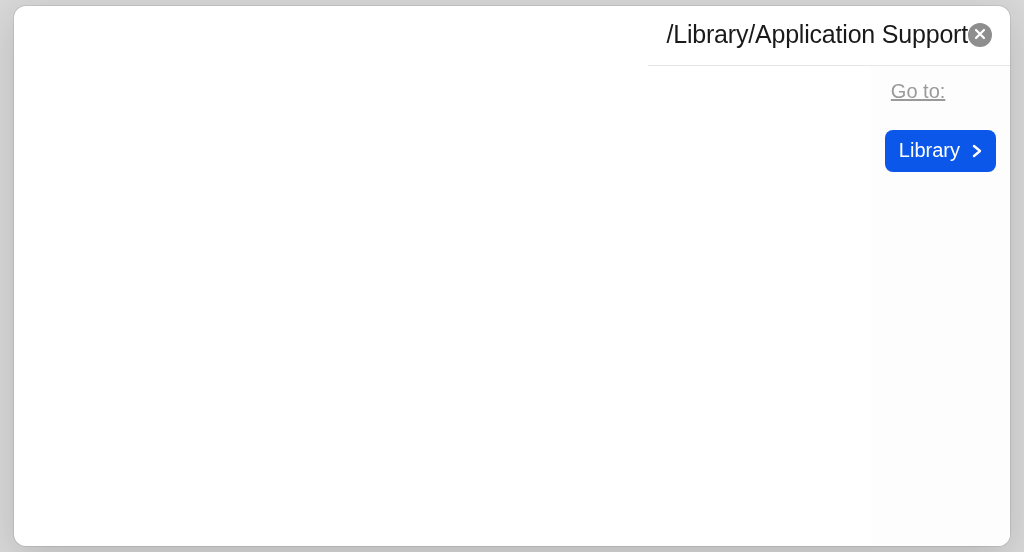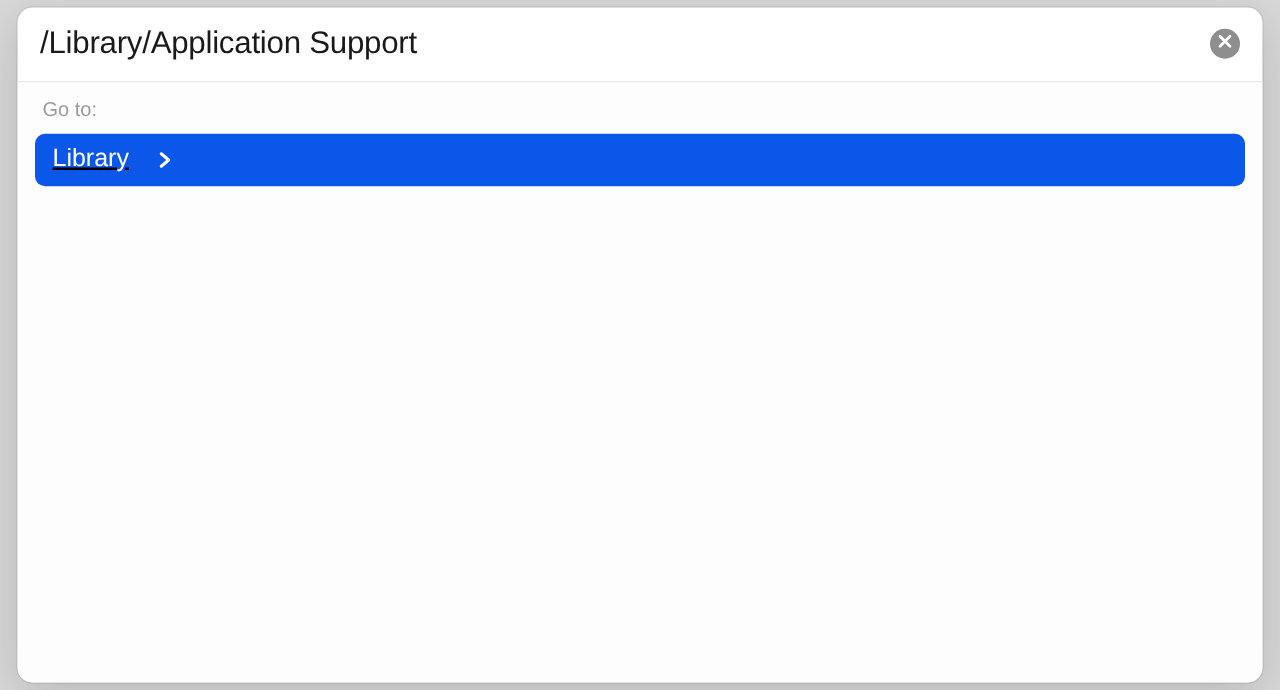--- a/index.html
+++ b/index.html
@@ -22,20 +22,21 @@
       top: 6px;
       left: 14px;
       right: 14px;
       bottom: 6px;
       background: #ffffff;
       border-radius: 12px;
       box-shadow: 0 0 0 1px rgba(0,0,0,0.08), 0 10px 40px rgba(0,0,0,0.15);
       display: flex;
       flex-direction: column;
       overflow: hidden;
+      align-items: flex-end;
     }
     
     .header {
       display: flex;
       align-items: center;
       padding: 14px 18px 16px 18px;
       border-bottom: 1px solid #e5e5e5;
     }
     
     .path-input {
@@ -63,36 +64,36 @@
       height: 12px;
     }
     
     .body {
       flex: 1;
       padding: 14px 14px 14px 14px;
       background: #fdfdfd;
     }
     
     .go-to-label {
-      font-size: 16px;
+      font-size: 20px;
       color: #9a9a9a;
       font-weight: 400;
       padding-left: 6px;
-      padding-bottom: 9px;
+      padding-bottom: 27px;
+      text-decoration: underline;
     }
     
     .suggestion-row {
       background: #0b57e9;
       border-radius: 8px;
       padding: 9px 14px 10px 14px;
       display: flex;
       align-items: center;
-      gap: 24px;
+      gap: 12px;
       cursor: pointer;
-      text-decoration: underline;
     }
     
     .crumb {
       color: #ffffff;
       font-size: 20px;
       font-weight: 400;
     }
     
     .crumb.bold {
       font-weight: 700;

